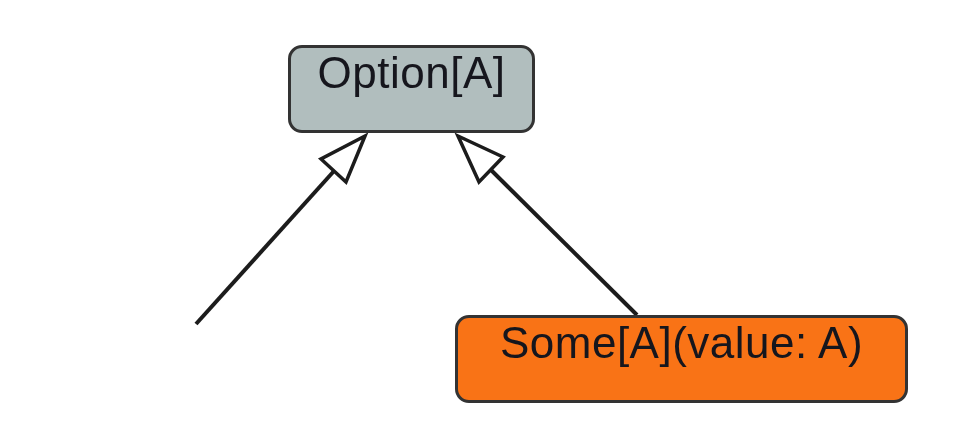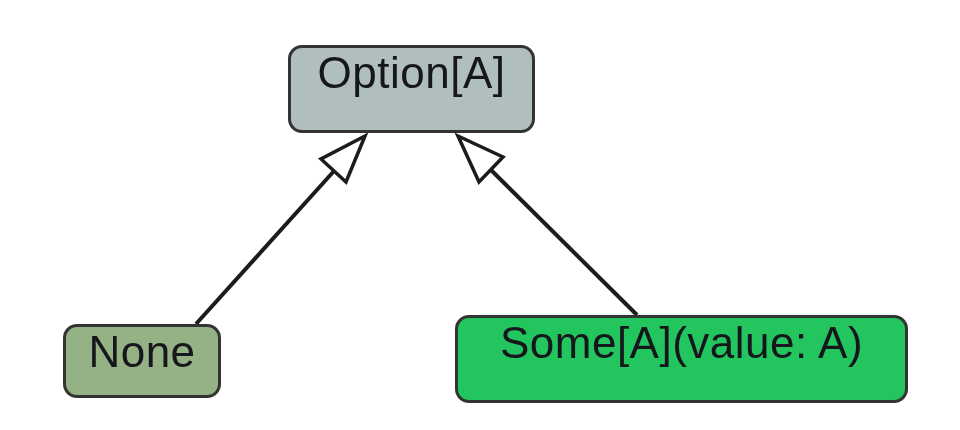--- a/index.html
+++ b/index.html
@@ -61,21 +61,18 @@
     <g>
       <line x1="637" y1="315" x2="490" y2="169" class="edge-line" style="stroke: rgb(28, 28, 28);"></line>
       <polygon points="458,136 503,157 479,182" class="edge-arrowhead" style="fill: rgb(255, 255, 255); stroke: rgb(28, 28, 28);"></polygon>
     </g>
   </svg>
 
   <div class="node node-option" style="background-color: rgb(177, 190, 190); border-color: rgb(51, 51, 51); color: rgb(22, 22, 29);">
     <span>Option[A]</span>
   </div>
 
-  <div class="node node-none" style="background-color: rgb(149, 178, 132); border-color: rgb(51, 51, 51); color: rgb(22, 22, 29);">
-    <span>None</span>
-  </div>
 
-  <div class="node node-some" style="background-color: #22c55e; border-color: rgb(51, 51, 51); color: rgb(22, 22, 29);">
+  <div class="node node-some" style="background-color: #f97316; border-color: rgb(51, 51, 51); color: rgb(22, 22, 29);">
     <span>Some[A](value: A)</span>
   </div>
 
 </div>
 
 </body></html>

